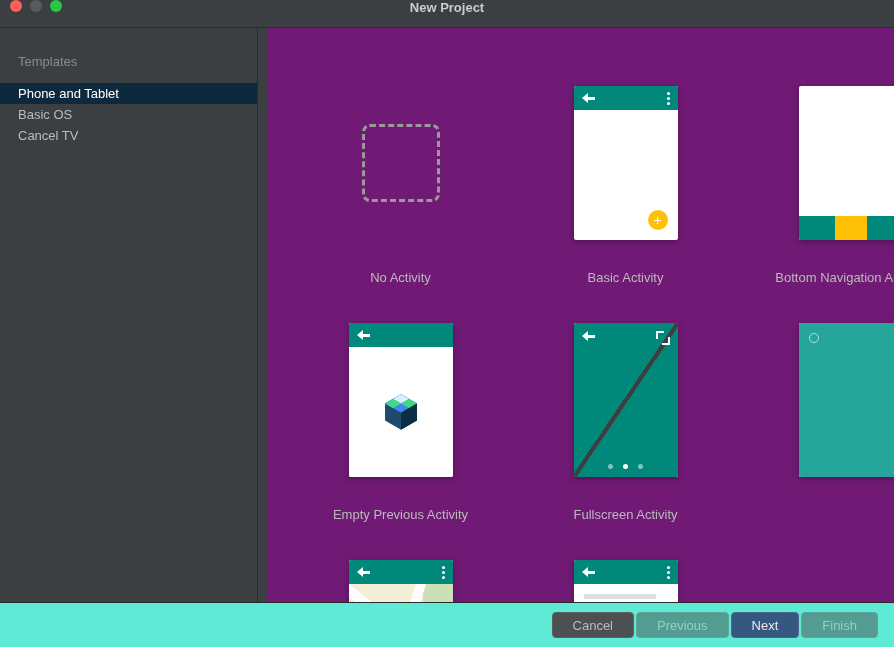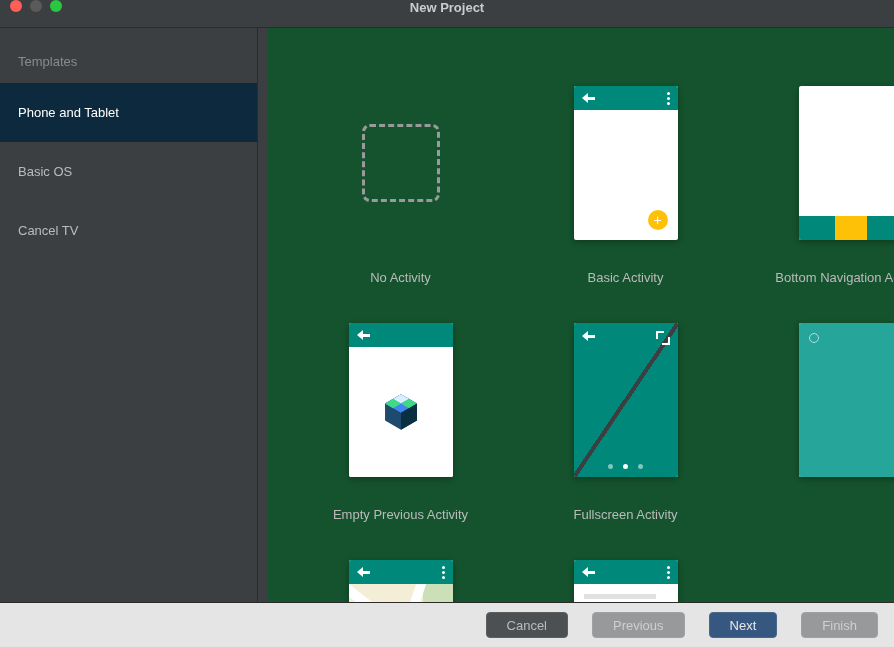--- a/index.html
+++ b/index.html
@@ -44,31 +44,31 @@
   background: #3c3f41;
   padding-top: 20px;
   border-right: 1px solid #2b2b2b;
 }
 .sidebar-header {
   color: #8a8a8a;
   padding: 6px 18px 14px;
   font-size: 13px;
 }
 .sidebar-item {
-  padding: 22px 18px;
+  padding: 3px 18px;
   cursor: pointer;
   color: #bbbbbb;
 }
 .sidebar-item.selected {
   background: #0d293e;
   color: #ffffff;
 }
 .gallery {
   flex: 1;
-  background: #14532d;
+  background: #701a75;
   overflow-y: auto;
   padding: 38px 30px 10px;
 }
 .grid {
   display: grid;
   grid-template-columns: repeat(3, 1fr);
   column-gap: 20px;
   row-gap: 14px;
   justify-items: center;
 }
@@ -282,23 +282,23 @@
   color: #ffffff;
   font-weight: 600;
   padding: 6px 0;
 }
 .footer {
   height: 45px;
   border-top: 1px solid #2b2b2b;
   display: flex;
   align-items: center;
   justify-content: flex-end;
-  gap: 24px;
+  gap: 2px;
   padding: 0 16px;
-  background: #e5e5e5;
+  background: #5eead4;
 }
 .btn-footer {
   height: 26px;
   padding: 0 20px;
   border: 1px solid #5e6060;
   border-radius: 4px;
   background: #4c5052;
   color: #bbbbbb;
   font-size: 13px;
   cursor: pointer;

